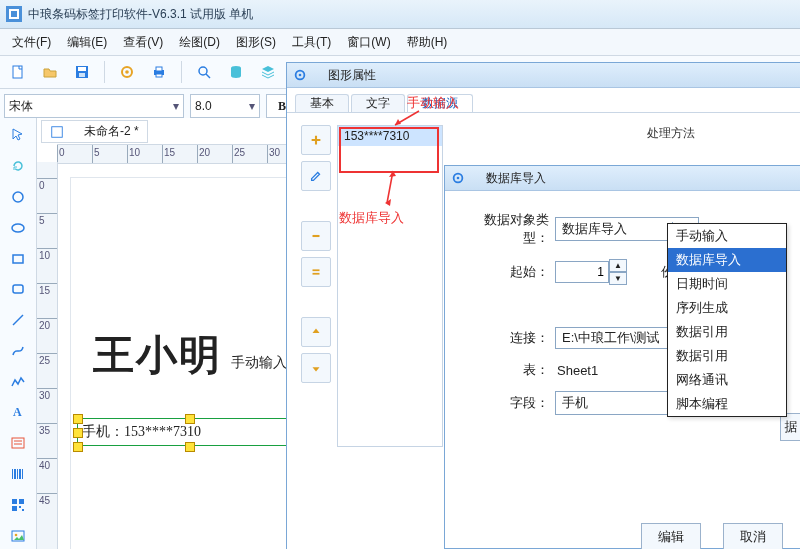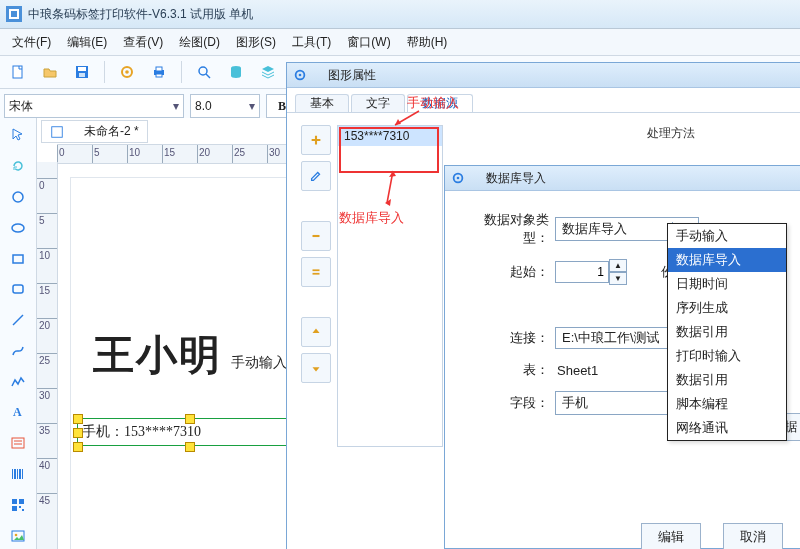--- a/index.html
+++ b/index.html
@@ -442,21 +442,20 @@
       <div class="btn">编辑</div>
       <div class="btn">取消</div>
     </div>
 
     <div class="dd-list" style="top:32px;left:222px">
       <div class="dd-item">手动输入</div>
       <div class="dd-item sel">数据库导入</div>
       <div class="dd-item">日期时间</div>
       <div class="dd-item">序列生成</div>
       <div class="dd-item">数据引用</div>
-      <div class="dd-item">打印时输入</div>
       <div class="dd-item">数据引用</div>
+      <div class="dd-item">网络通讯</div>
       <div class="dd-item">脚本编程</div>
-      <div class="dd-item">网络通讯</div>
     </div>
   </div>
 </div>
 
 </div>
 
 </body></html>

